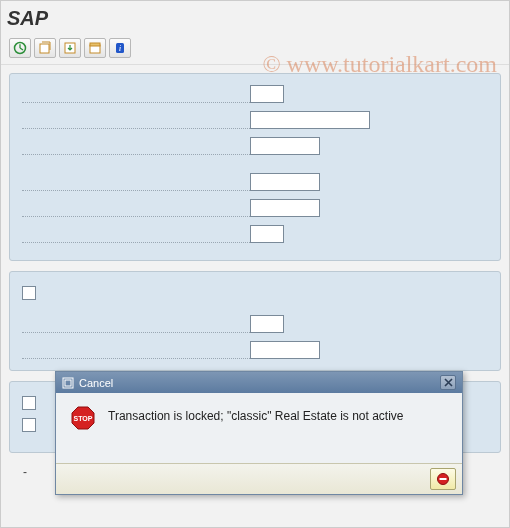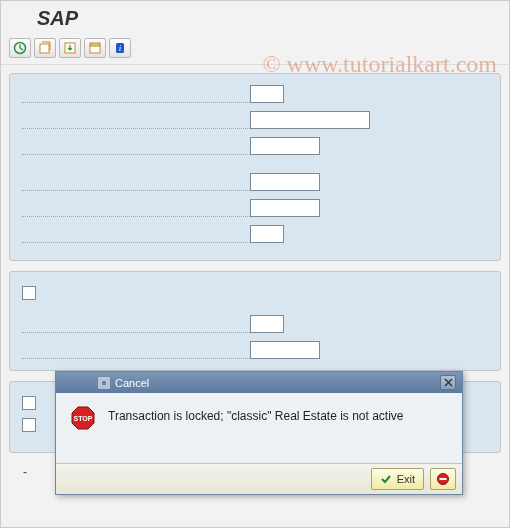--- a/index.html
+++ b/index.html
@@ -8,22 +8,21 @@
     font-size: 12px;
     background: #f2f2f2;
     width: 510px;
     height: 528px;
     overflow: hidden;
     position: relative;
     border: 1px solid #ccc;
   }
   .titlebar {
     background: #f2f2f2;
-    padding: 6px 10px 4px 16px;
-    margin-left: 20px;
+    padding: 6px 10px 4px 6px;
   }
   .title {
     font-size: 20px;
     font-style: italic;
     font-weight: bold;
     color: #333;
   }
   .toolbar {
     background: #f2f2f2;
     padding: 4px 8px 6px 8px;
@@ -109,21 +108,21 @@
   }
   .modal-title {
     background: linear-gradient(#7d96b4, #5c7ba0);
     color: #fff;
     font-size: 11px;
     padding: 3px 6px;
     display:flex;
     align-items:center;
     justify-content:space-between;
   }
-  .modal-title-left { display:flex; align-items:flex-start; gap:5px;margin-left:36px; }
+  .modal-title-left { display:flex; align-items:flex-start; gap:5px; }
   .modal-close {
     width:16px;height:15px;
     background: linear-gradient(#b2c0d2,#8ea2bb);
     border:1px solid #5a7290;
     border-radius:2px;
     display:flex;align-items:center;justify-content:center;
     cursor:pointer;
   }
   .modal-body {
     padding: 12px 14px 20px 14px;
@@ -280,26 +279,20 @@
   <div class="modal-body">
     <div class="stop-icon">
       <svg width="26" height="26" viewBox="0 0 26 26">
         <polygon points="8,2 18,2 24,8 24,18 18,24 8,24 2,18 2,8" fill="#d52121" stroke="#8e0f0f" stroke-width="1"></polygon>
         <text x="13" y="15.5" text-anchor="middle" fill="#fff" font-size="7" font-weight="bold" font-family="Arial">STOP</text>
       </svg>
     </div>
     <div class="modal-text">Transaction is locked; "classic" Real Estate is not active</div>
   </div>
   <div class="modal-footer">
-    <div class="f-btn">
-      <svg width="12" height="12">
-          <path d="M2 6 L5 9 L10 3" fill="none" stroke="#1e8a2d" stroke-width="2"></path>
-        </svg>
-      <span>Exit</span>
-    </div>
     <div class="f-btn icon-only">
       <svg width="14" height="14">
           <circle cx="7" cy="7" r="5.5" fill="#d52121" stroke="#8e0f0f"></circle>
           <rect x="3.5" y="6" width="7" height="2" fill="#fff"></rect>
         </svg>
     </div>
   </div>
 </div>
 
 </body></html>

